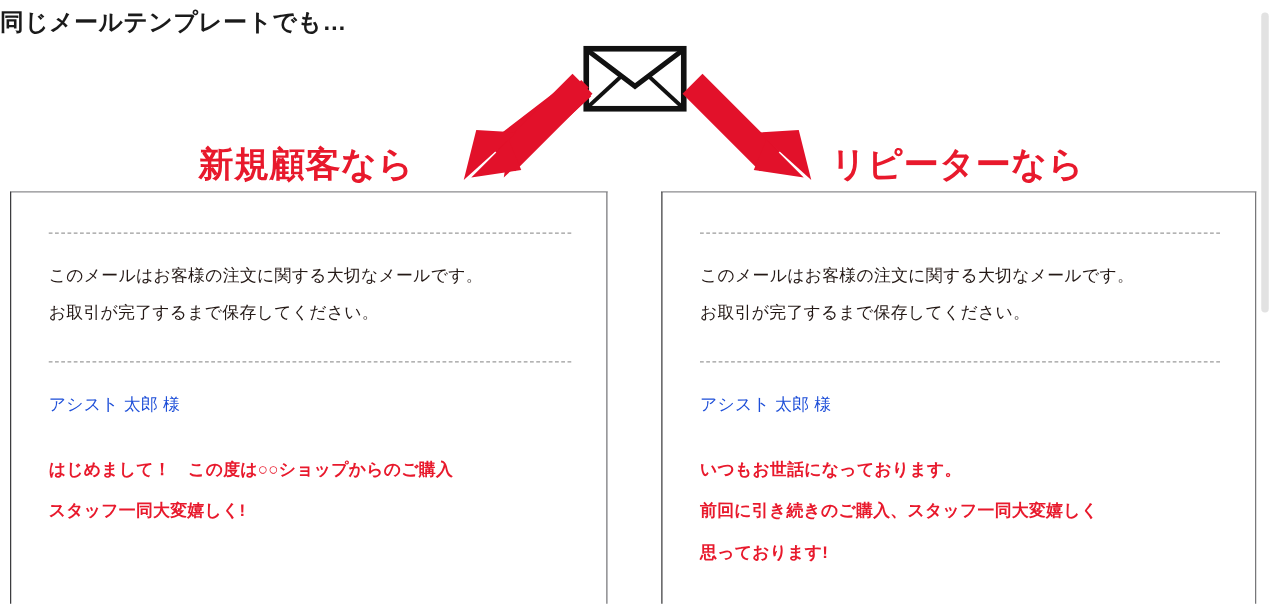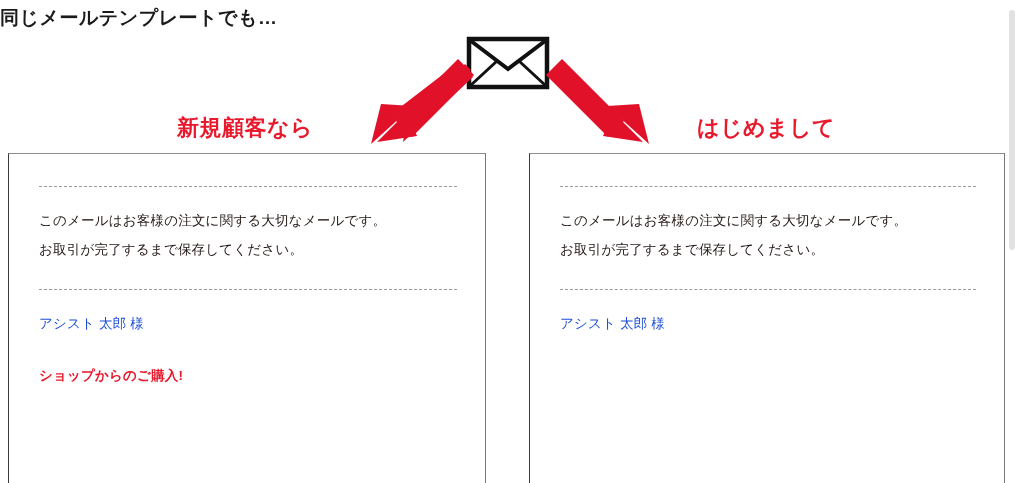--- a/index.html
+++ b/index.html
@@ -48,21 +48,21 @@
     height: 90px;
   }
   .arrow svg { display: block; }
   .arrow-left  { left: 355px; top: 58px; }
   .arrow-right { left: 545px; top: 58px; }
 
   
   .col-heading {
     position: absolute;
     top: 113px;
-    font-size: 22px;
+    font-size: 28px;
     font-weight: bold;
     color: #e8192c;
     letter-spacing: 0.5px;
     white-space: nowrap;
     text-align: center;
   }
   .col-heading.left  { left: 105px; width: 280px; }
   .col-heading.right { left: 626px; width: 280px; }
 
   
@@ -173,50 +173,56 @@
     <g>
       <polygon points="17,1 1,17 63,79 79,63" fill="#e2112a"></polygon>
       <polygon points="68,54 98,84 58,78" fill="#e2112a"></polygon>
       <polygon points="62,48 104,86 94,46" fill="#e2112a"></polygon>
     </g>
   </svg>
 </div>
 
 <div class="col-heading left">新規顧客なら</div>
 
-<div class="col-heading right">はじめまして</div>
+<div class="col-heading right">リピーターなら</div>
 
 <div class="mail-card left">
   <div class="card-inner">
     <div class="divider top"></div>
 
     <div class="body-block">
       <div class="body-line">このメールはお客様の注文に関する大切なメールです。</div>
       <div class="body-line">お取引が完了するまで保存してください。</div>
     </div>
 
     <div class="divider bottom"></div>
 
     <div class="salutation">アシスト 太郎 様</div>
 
     <div class="highlight-block">
-      <div class="highlight-line">ショップからのご購入!</div>
+      <div class="highlight-line">はじめまして！　この度は○○ショップからのご購入</div>
+      <div class="highlight-line">スタッフ一同大変嬉しく!</div>
     </div>
   </div>
 </div>
 
 <div class="mail-card right">
   <div class="card-inner">
     <div class="divider top"></div>
 
     <div class="body-block">
       <div class="body-line">このメールはお客様の注文に関する大切なメールです。</div>
       <div class="body-line">お取引が完了するまで保存してください。</div>
     </div>
 
     <div class="divider bottom"></div>
 
     <div class="salutation">アシスト 太郎 様</div>
 
+    <div class="highlight-block">
+      <div class="highlight-line">いつもお世話になっております。</div>
+      <div class="highlight-line">前回に引き続きのご購入、スタッフ一同大変嬉しく</div>
+      <div class="highlight-line">思っております!</div>
+    </div>
   </div>
 </div>
 
 <div class="scrollbar-track"></div>
 
 </body></html>

